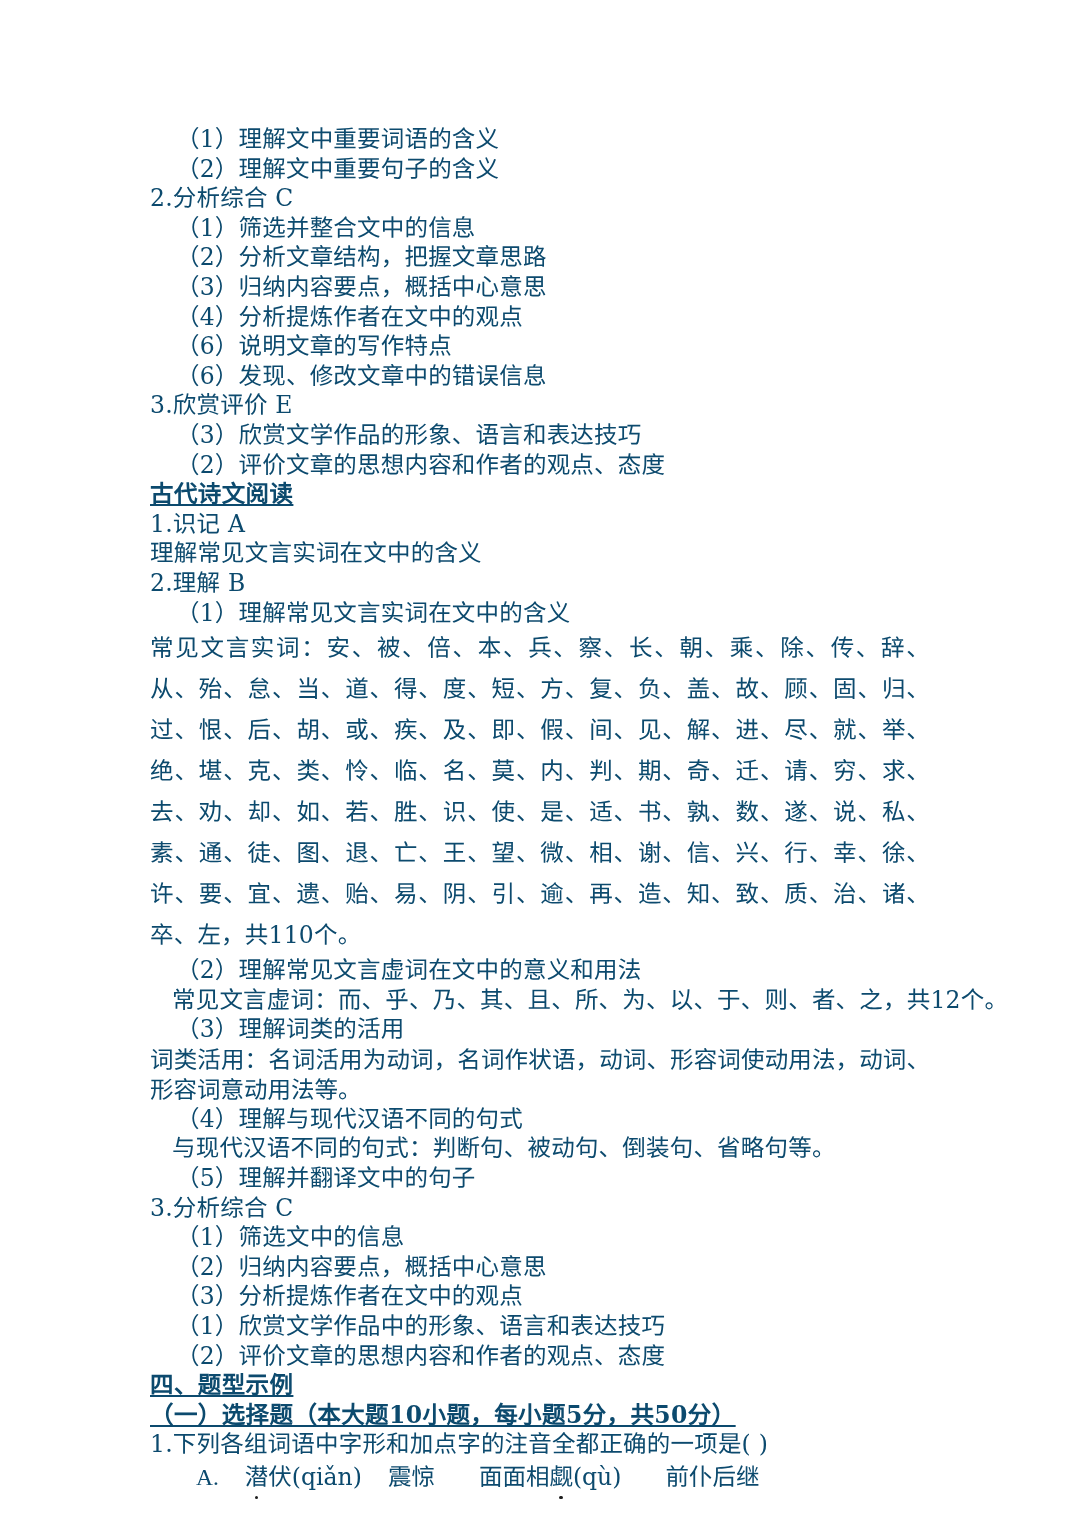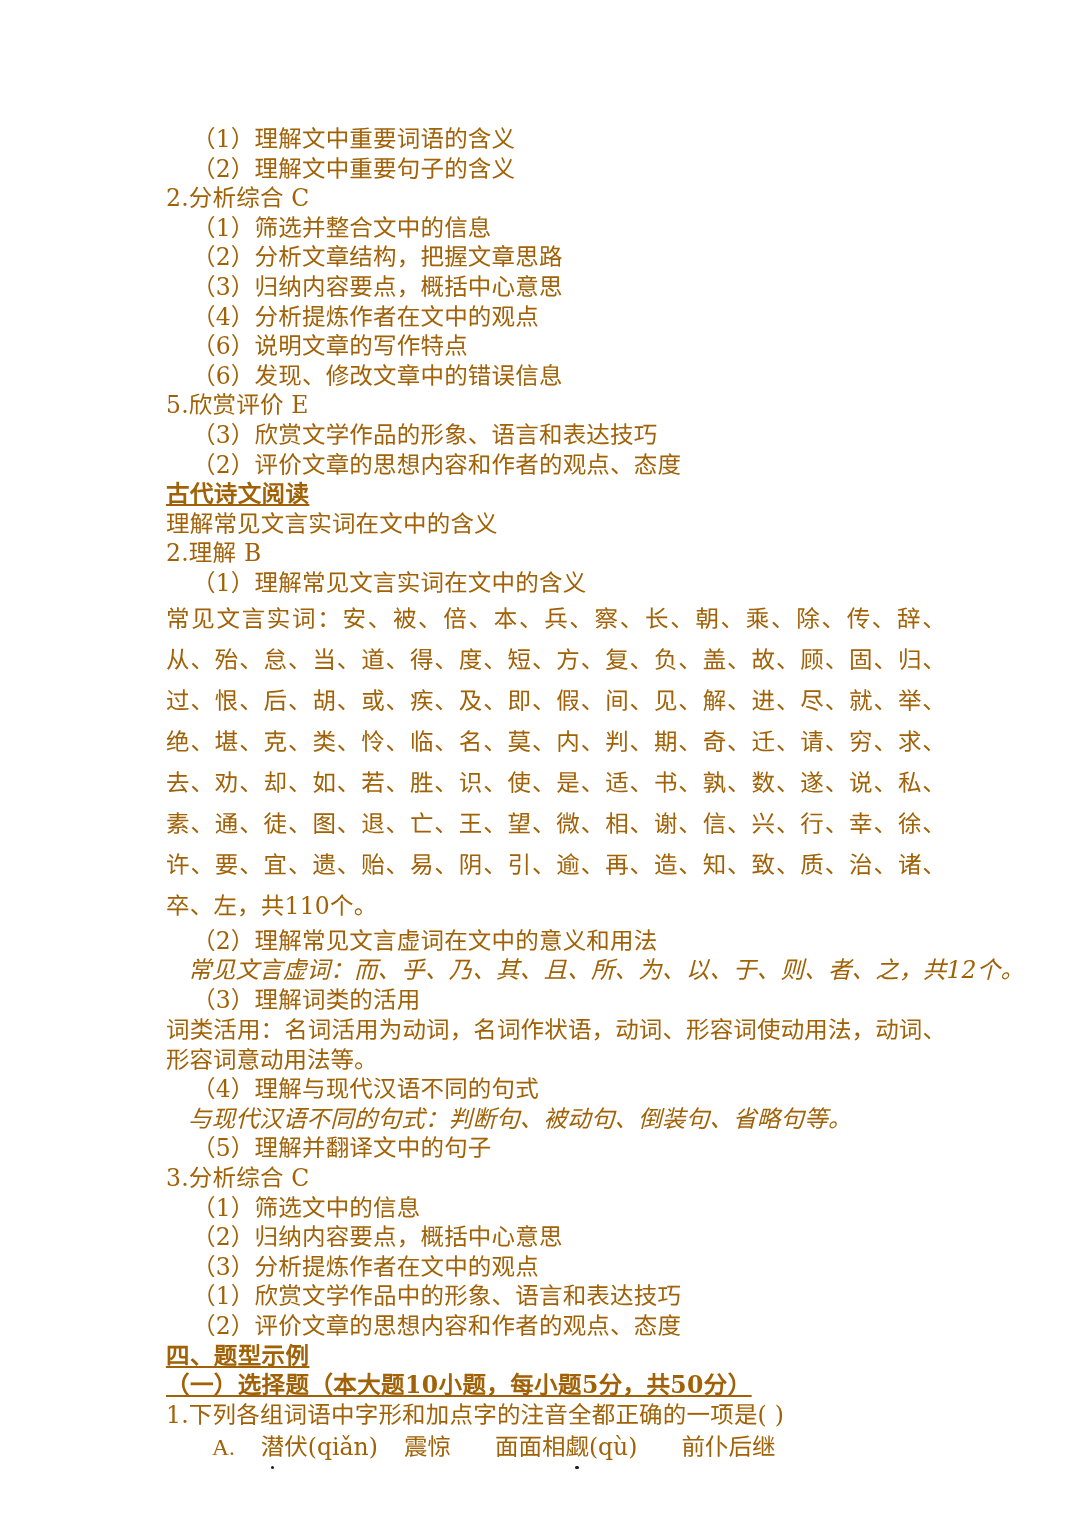--- a/index.html
+++ b/index.html
@@ -20,22 +20,21 @@
     width: 1080px;
     height: 1536px;
     box-sizing: border-box;
     padding: 125px 150px 0 150px;
     background: #fff;
   }
   .doc {
     width: 780px;
     font-size: 23.5px;
     line-height: 29.6px;
-    color: #a16207;
-    margin-left: 16px;
+    color: #0c4a6e;
   }
 
   
   .line {
     white-space: nowrap;
     letter-spacing: 0.2px;
   }
   
   .line.sub {
     padding-left: 26px;
@@ -44,21 +43,20 @@
   .line.num {
     padding-left: 0;
   }
   
   .line.flush {
     padding-left: 0;
   }
   
   .line.indent1 {
     padding-left: 22px;
-    font-style: italic;
   }
   .heading {
     font-weight: 700;
     letter-spacing: 0.4px;
     text-decoration: underline;
   }
 
   
   .charblock {
     text-align: justify;
@@ -119,26 +117,27 @@
     <div class="line sub">（2）理解文中重要句子的含义</div>
 
     <div class="line num">2.分析综合 C</div>
     <div class="line sub">（1）筛选并整合文中的信息</div>
     <div class="line sub">（2）分析文章结构，把握文章思路</div>
     <div class="line sub">（3）归纳内容要点，概括中心意思</div>
     <div class="line sub">（4）分析提炼作者在文中的观点</div>
     <div class="line sub">（6）说明文章的写作特点</div>
     <div class="line sub">（6）发现、修改文章中的错误信息</div>
 
-    <div class="line num">5.欣赏评价 E</div>
+    <div class="line num">3.欣赏评价 E</div>
     <div class="line sub">（3）欣赏文学作品的形象、语言和表达技巧</div>
     <div class="line sub">（2）评价文章的思想内容和作者的观点、态度</div>
 
     <div class="line flush heading">古代诗文阅读</div>
 
+    <div class="line flush">1.识记 A</div>
     <div class="line flush">理解常见文言实词在文中的含义</div>
 
     <div class="line flush">2.理解 B</div>
     <div class="line sub">（1）理解常见文言实词在文中的含义</div>
 
     <div class="charblock"><span>常见文言实词：</span><span>安、被、倍、本、兵、察、长、朝、乘、除、传、辞、从、殆、怠、当、道、得、度、短、方、复、负、盖、故、顾、固、归、过、恨、后、胡、或、疾、及、即、假、间、见、解、进、尽、就、举、绝、堪、克、类、怜、临、名、莫、内、判、期、奇、迁、请、穷、求、去、劝、却、如、若、胜、识、使、是、适、书、孰、数、遂、说、私、素、通、徒、图、退、亡、王、望、微、相、谢、信、兴、行、幸、徐、许、要、宜、遗、贻、易、阴、引、逾、再、造、知、致、质、治、诸、卒、左，共110个。</span></div>
 
     <div class="line sub">（2）理解常见文言虚词在文中的意义和用法</div>
     <div class="line indent1">常见文言虚词：而、乎、乃、其、且、所、为、以、于、则、者、之，共12个。</div>
 

